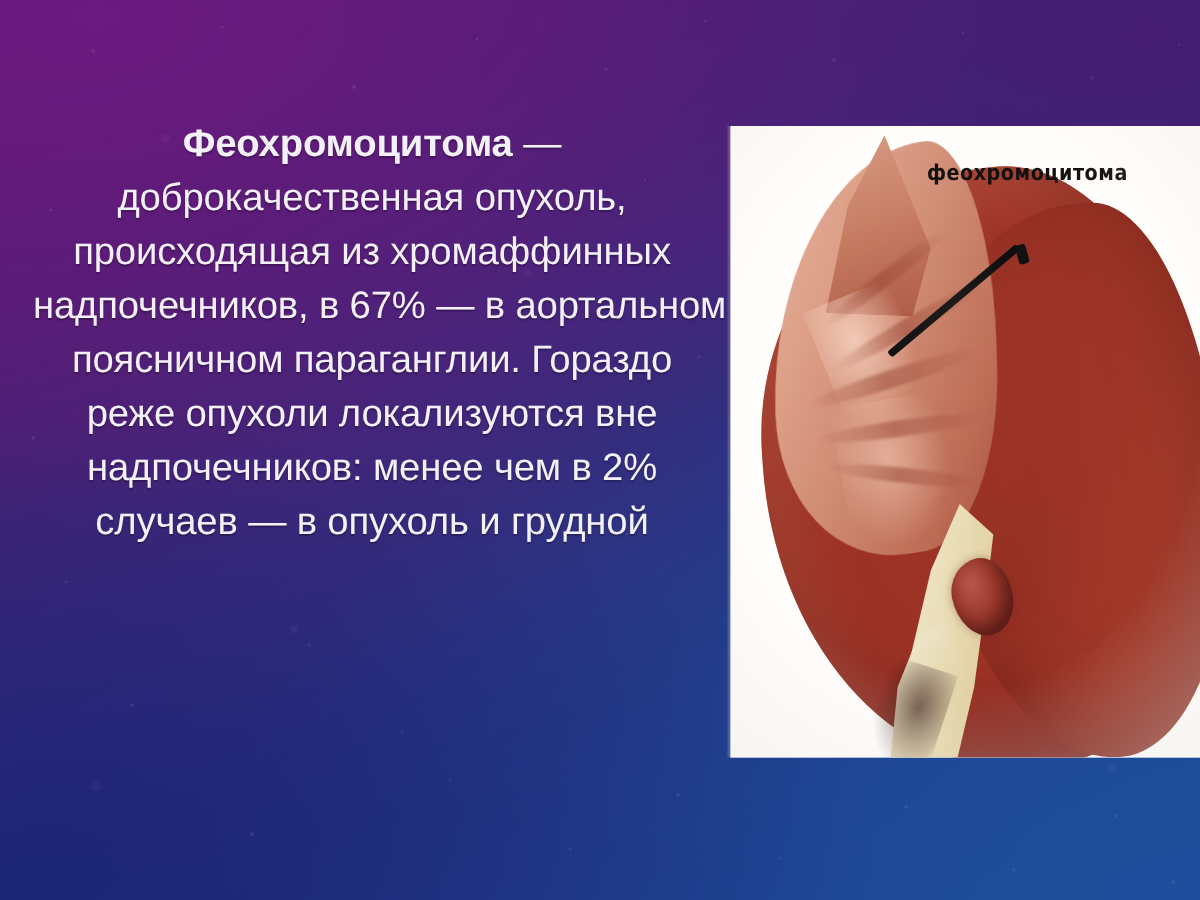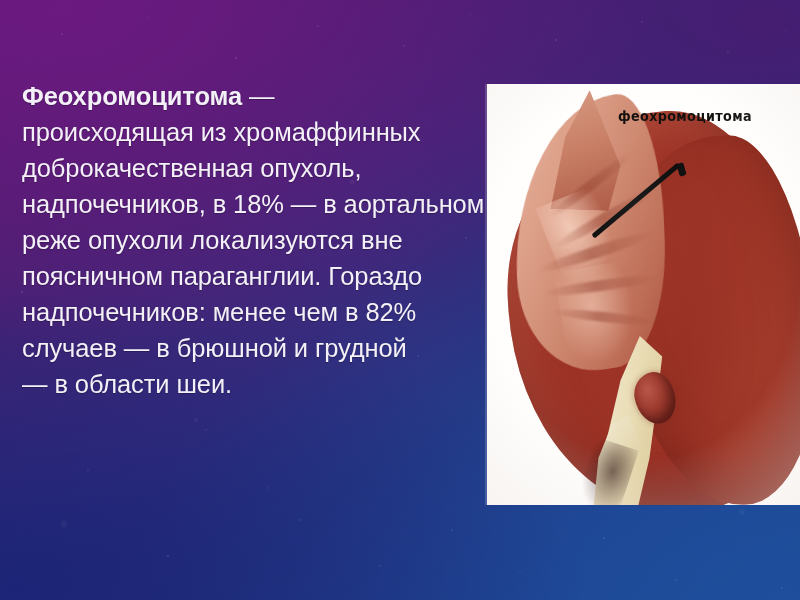--- a/index.html
+++ b/index.html
@@ -14,20 +14,21 @@
     height: 600px;
     overflow: hidden;
     font-family: "Liberation Sans", sans-serif;
     
     background:
       radial-gradient(ellipse 120% 90% at 8% 2%,  rgba(108, 26, 128, 0.95) 0%, rgba(108,26,128,0) 62%),
       radial-gradient(ellipse 95% 80% at 96% 4%,  rgba(70, 28, 112, 0.92) 0%, rgba(70,28,112,0) 60%),
       radial-gradient(ellipse 110% 80% at 2% 98%, rgba(26, 36, 118, 0.95) 0%, rgba(26,36,118,0) 65%),
       radial-gradient(ellipse 120% 95% at 98% 99%,rgba(30, 78, 156, 0.95) 0%, rgba(30,78,156,0) 68%),
       linear-gradient(146deg, #5b1873 0%, #4a1f72 22%, #3a2a7c 46%, #27327f 64%, #1e3f8c 82%, #1f4c96 100%);
+    text-align: center;
   }
   
   #starfield {
     position: absolute;
     inset: 0;
     pointer-events: none;
     opacity: .55;
   }
   
   #text-block {
@@ -275,28 +276,27 @@
       <circle cx="352" cy="182" r="2.6"></circle>
       <circle cx="598" cy="468" r="3.8"></circle>
       <circle cx="742" cy="512" r="3.0"></circle>
       <circle cx="196" cy="420" r="2.4"></circle>
       <circle cx="64" cy="524" r="3.4"></circle>
     </g>
   </svg>
 
   <div id="text-block">
     <div class="tline"><span class="lead">Феохромоцитома</span><span> — </span></div>
+    <div class="tline">доброкачественная опухоль,</div>
     <div class="tline">происходящая из хромаффинных</div>
-    <div class="tline">доброкачественная опухоль,</div>
-    <div class="tline">надпочечников, в 18% — в аортальном</div>
+    <div class="tline">надпочечников, в 67% — в аортальном</div>
+    <div class="tline">поясничном параганглии. Гораздо</div>
     <div class="tline">реже опухоли локализуются вне</div>
-    <div class="tline">поясничном параганглии. Гораздо</div>
-    <div class="tline">надпочечников: менее чем в 82%</div>
-    <div class="tline">случаев — в брюшной и грудной</div>
-    <div class="tline">— в области шеи.</div>
+    <div class="tline">надпочечников: менее чем в 2%</div>
+    <div class="tline">случаев — в опухоль и грудной</div>
   </div>
 
   <div id="photo-frame">
     <div id="photo">
       <div class="gland-main"></div>
       <div class="gland-flank"></div>
       <div class="gland-apex"></div>
       <div class="gland-tip"></div>
 
       <div class="hl1"></div>

